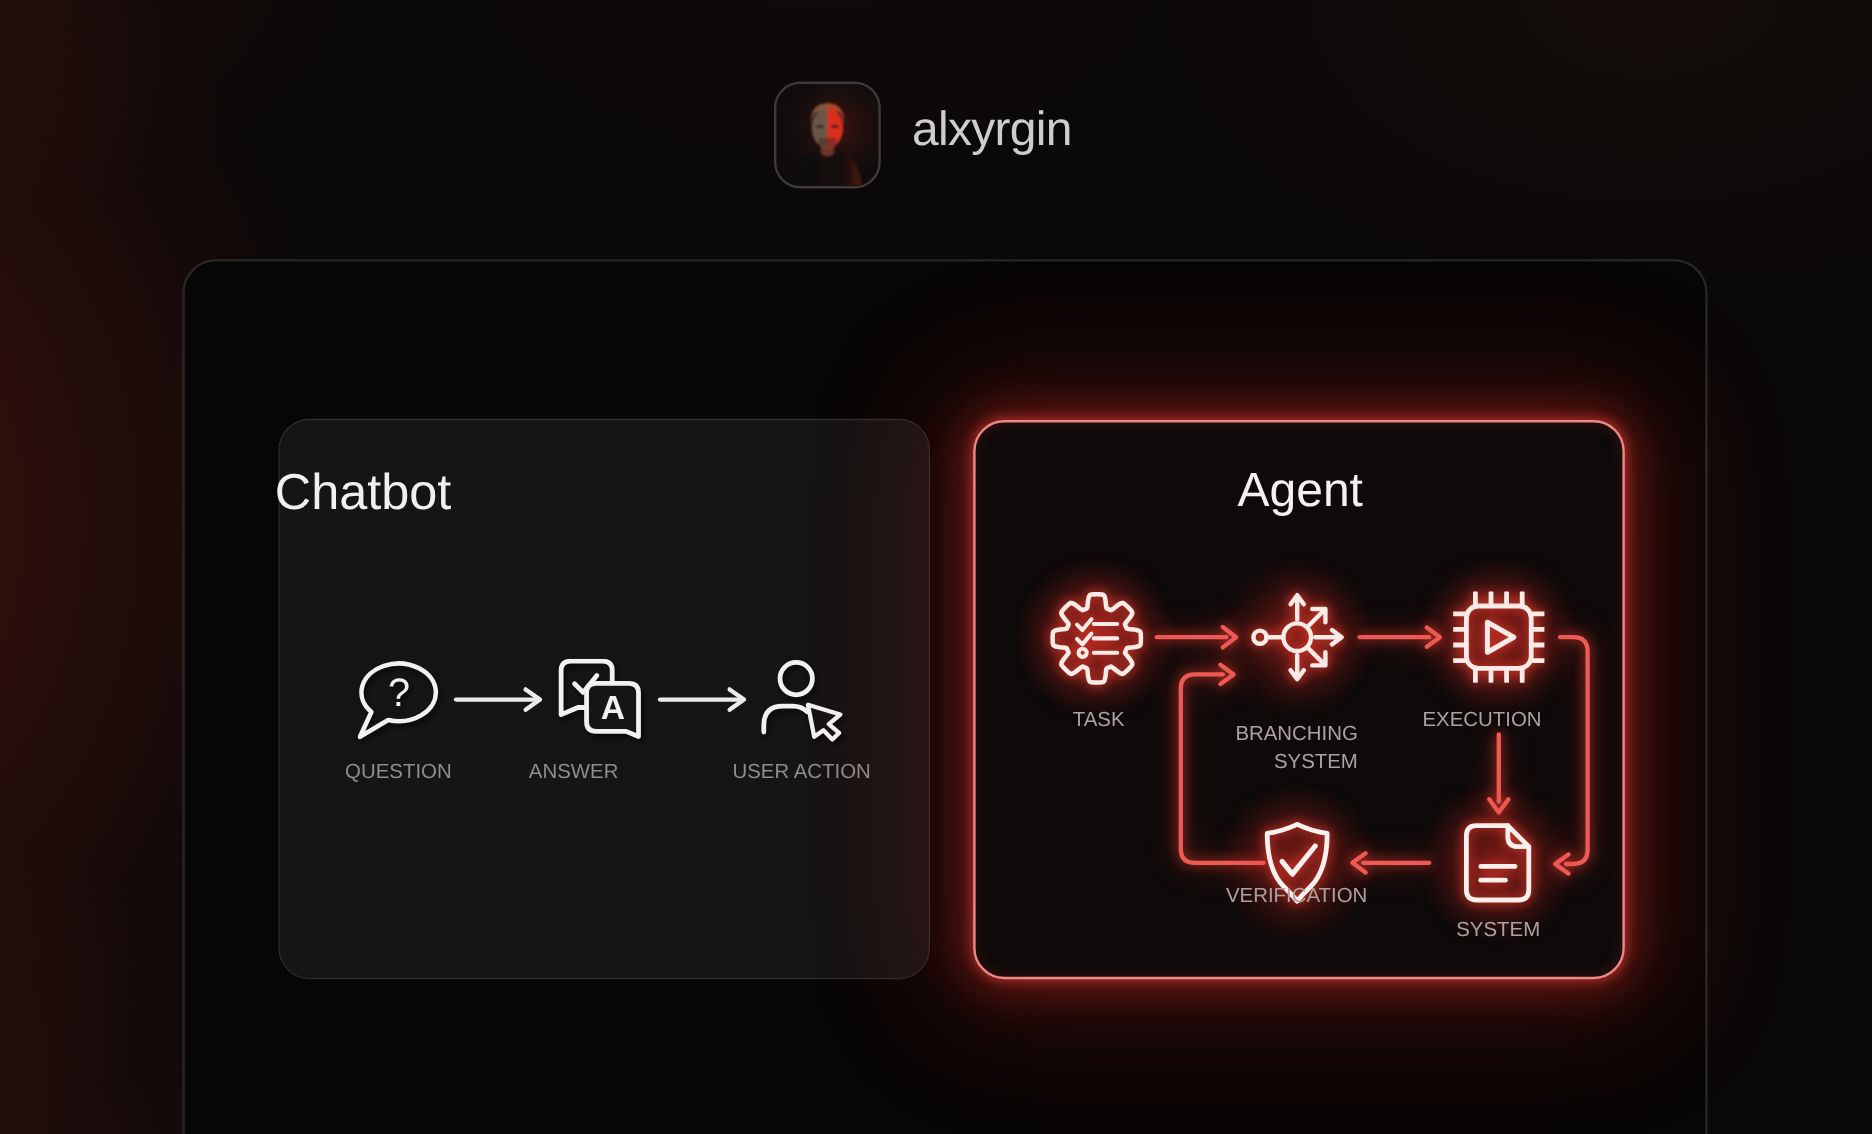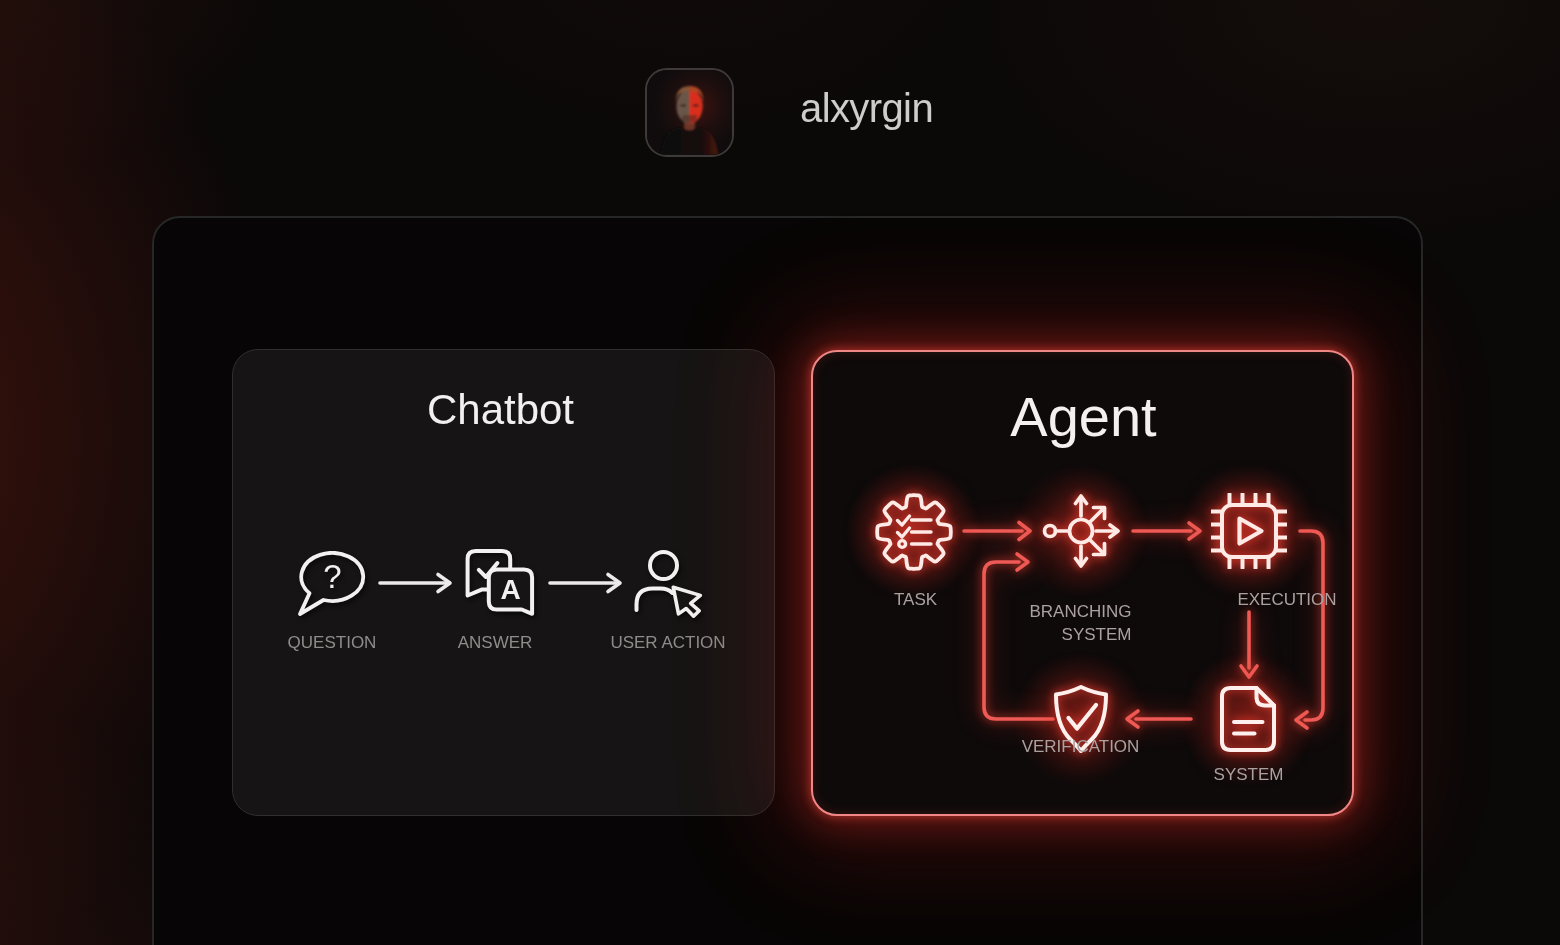--- a/index.html
+++ b/index.html
@@ -10,29 +10,29 @@
       radial-gradient(420px 300px at 0% -4%, rgba(150,50,30,0.13), rgba(150,50,30,0) 70%),
       radial-gradient(600px 360px at 88% 0%, rgba(140,80,40,0.07), rgba(140,80,40,0) 70%),
       radial-gradient(480px 330px at 44% -8%, rgba(120,60,40,0.05), rgba(120,60,40,0) 70%),
       radial-gradient(460px 420px at -3% 105%, rgba(140,40,25,0.20), rgba(140,40,25,0) 70%),
       #0b0808;
   }
   .abs{position:absolute;}
   
   #avatar{left:645px;top:68px;width:89px;height:89px;border-radius:22px;
     border:2px solid #3e3a3a;box-sizing:border-box;overflow:hidden;background:#150f10;}
-  #uname{left:760px;top:88px;font-size:40px;color:#cecdcd;letter-spacing:-0.6px;line-height:1;margin-left:40px;}
+  #uname{left:760px;top:88px;font-size:40px;color:#cecdcd;letter-spacing:-0.6px;line-height:1;}
   
   #frame{left:152px;top:216px;width:1271px;height:860px;border-radius:28px;
     background:#070505;border:2px solid #262827;box-sizing:border-box;}
   
   #cardL{left:232px;top:349px;width:543px;height:467px;border-radius:26px;
     background:#161414;border:1px solid #302e2e;box-sizing:border-box;}
-  #titleL{left:229px;top:389px;width:543px;text-align:center;font-size:42px;color:#f1efef;line-height:1;}
-  #titleR{left:812px;top:389px;width:543px;text-align:center;font-size:56px;color:#f4f0f0;line-height:1;}
+  #titleL{left:229px;top:389px;width:543px;font-size:42px;color:#f1efef;line-height:1;}
+  #titleR{left:812px;top:389px;width:543px;text-align:center;font-size:40px;color:#f4f0f0;line-height:1;}
   .lab{font-size:17px;color:#8f8c8c;letter-spacing:0px;line-height:22px;text-align:center;white-space:nowrap;transform:translateX(-50%);}
   .labr{font-size:17px;color:#aba1a1;letter-spacing:0px;line-height:23px;text-align:right;white-space:nowrap;transform:translateX(-50%);}
   
   #cardR{left:811px;top:350px;width:543px;height:466px;border-radius:26px;
     background:#0e0a0a;border:2px solid #f08787;box-sizing:border-box;
     box-shadow:0 0 10px 1px rgba(240,70,58,0.55), 0 0 36px 9px rgba(218,45,38,0.37),
       0 0 100px 42px rgba(200,40,32,0.20), inset 0 0 12px rgba(230,60,50,0.18);}
   .glow{position:absolute;border-radius:50%;}
   svg{display:block;}
   .wicon{filter:drop-shadow(2px 3px 2px rgba(0,0,0,0.55));}
@@ -97,21 +97,21 @@
 
   <svg class="abs" style="left:375px;top:570px" width="80" height="26" viewBox="0 0 80 26" fill="none" stroke="#eceaea" stroke-width="3.6" stroke-linecap="round" stroke-linejoin="round">
     <path d="M5 13 H71"></path>
     <path d="M63 4.5 L75 13 L63 21.5"></path>
   </svg>
   <svg class="abs" style="left:545px;top:570px" width="80" height="26" viewBox="0 0 80 26" fill="none" stroke="#eceaea" stroke-width="3.6" stroke-linecap="round" stroke-linejoin="round">
     <path d="M5 13 H71"></path>
     <path d="M63 4.5 L75 13 L63 21.5"></path>
   </svg>
   <div class="abs lab" style="left:332px;top:631.5px">QUESTION</div>
-  <div class="abs lab" style="left:495px;top:631.5px">ANSWER</div>
+  <div class="abs lab" style="left:478px;top:631.5px">ANSWER</div>
   <div class="abs lab" style="left:668px;top:631.5px">USER ACTION</div>
 
   <div id="cardR" class="abs"></div>
   <div id="titleR" class="abs">Agent</div>
   <div class="abs glow" style="left:847px;top:465px;width:132px;height:132px;background:radial-gradient(circle, rgba(210,42,30,0.42) 0%, rgba(185,35,26,0.17) 45%, rgba(185,35,26,0) 72%);"></div>
   <div class="abs glow" style="left:1015px;top:465px;width:132px;height:132px;background:radial-gradient(circle, rgba(210,42,30,0.36) 0%, rgba(185,35,26,0.14) 45%, rgba(185,35,26,0) 72%);"></div>
   <div class="abs glow" style="left:1183px;top:465px;width:132px;height:132px;background:radial-gradient(circle, rgba(210,42,30,0.38) 0%, rgba(185,35,26,0.15) 45%, rgba(185,35,26,0) 72%);"></div>
   <div class="abs glow" style="left:1014px;top:653px;width:132px;height:132px;background:radial-gradient(circle, rgba(210,42,30,0.36) 0%, rgba(185,35,26,0.14) 45%, rgba(185,35,26,0) 72%);"></div>
   <div class="abs glow" style="left:1182px;top:653px;width:132px;height:132px;background:radial-gradient(circle, rgba(210,42,30,0.38) 0%, rgba(185,35,26,0.15) 45%, rgba(185,35,26,0) 72%);"></div>
 
@@ -169,15 +169,15 @@
     <path d="M-12.5 -1 L-4 9.5 L15 -14" stroke-width="4.3"></path>
   </svg>
   <svg class="abs ricon" style="left:1213px;top:684px" width="70" height="70" viewBox="-35 -35 70 70" fill="none" stroke="#fff0ed" stroke-width="4" stroke-linecap="round" stroke-linejoin="round">
     <path d="M8.5 -31 H-17.5 Q-26 -31 -26 -22.5 V22.5 Q-26 31 -17.5 31 H17.5 Q26 31 26 22.5 V-13.5 Z"></path>
     <path d="M8.5 -31 V-22 Q8.5 -13.5 17 -13.5 H26"></path>
     <path d="M-14 3 H14.5"></path>
     <path d="M-14 14.5 H6.5"></path>
   </svg>
   <div class="abs labr" style="left:915.5px;top:588px">TASK</div>
   <div class="abs labr" style="left:1080.5px;top:600px">BRANCHING<br>SYSTEM</div>
-  <div class="abs labr" style="left:1287px;top:588px">EXECUTION</div>
+  <div class="abs labr" style="left:1235px;top:588px">EXECUTION</div>
   <div class="abs labr" style="left:1080.5px;top:735px">VERIFICATION</div>
   <div class="abs labr" style="left:1248.5px;top:763px">SYSTEM</div>
 
 </body></html>

